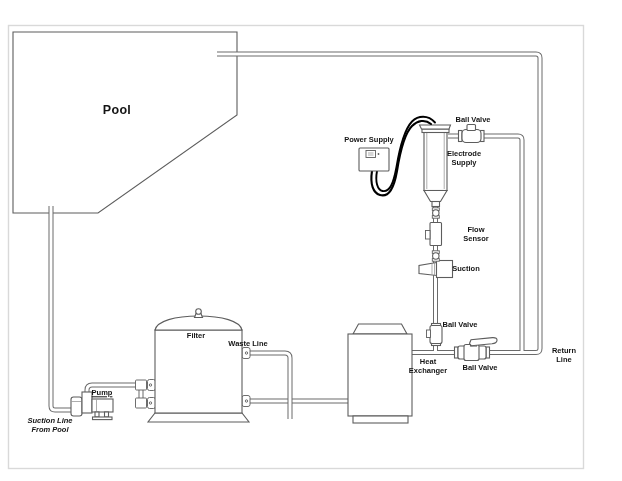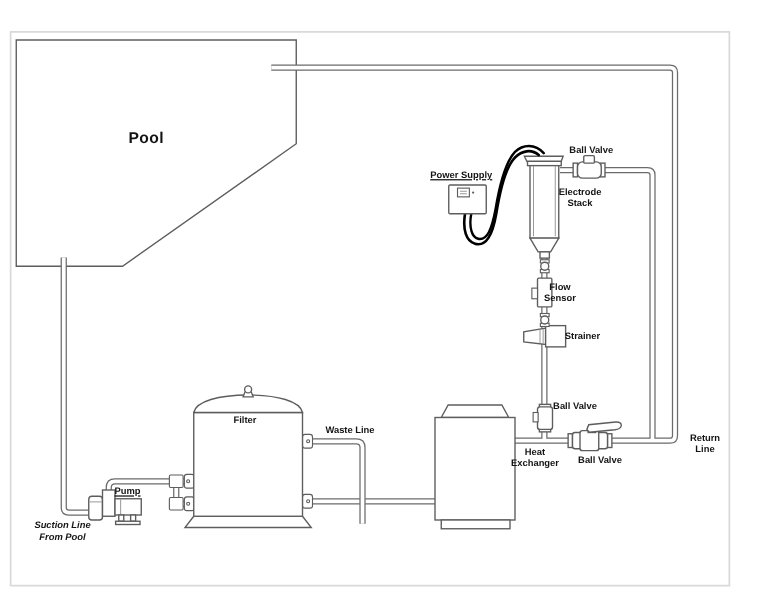--- a/index.html
+++ b/index.html
@@ -163,31 +163,31 @@
   <g>
     <rect class="eq" x="359" y="148" width="30" height="23" rx="1"></rect>
     <rect class="eqt" x="366" y="150.5" width="9.5" height="7"></rect>
     <line class="ln" x1="368" y1="153" x2="373.5" y2="153"></line>
     <line class="ln" x1="368" y1="155" x2="373.5" y2="155"></line>
     <circle cx="378.5" cy="154" r="0.9" fill="#5d5d5d" stroke="none"></circle>
   </g>
 </svg>
 
 <div class="lbl big" style="left:117px;top:111px;">Pool</div>
-<div class="lbl" style="left:369px;top:140px;text-decoration:underline;">Power Supply</div>
+<div class="lbl" style="left:369px;top:140px;">Power Supply</div>
 <div class="lbl" style="left:473px;top:120px;">Ball Valve</div>
 <div class="lbl" style="left:464px;top:158px;">Electrode
-Stack</div>
-<div class="lbl" style="left:448px;top:234px;">Flow
+Supply</div>
+<div class="lbl" style="left:476px;top:234px;">Flow
 Sensor</div>
-<div class="lbl" style="left:466px;top:269px;">Strainer</div>
+<div class="lbl" style="left:466px;top:269px;">Suction</div>
 <div class="lbl" style="left:460px;top:325px;">Ball Valve</div>
 <div class="lbl" style="left:380px;top:366px;margin-left:48px;">Heat
 Exchanger</div>
 <div class="lbl" style="left:480px;top:368px;">Ball Valve</div>
 <div class="lbl" style="left:564px;top:355px;">Return
 Line</div>
-<div class="lbl" style="left:280px;top:344px;">Waste Line</div>
+<div class="lbl" style="left:248px;top:344px;">Waste Line</div>
 <div class="lbl" style="left:196px;top:336px;">Filter</div>
 <div class="lbl" style="left:102px;top:393px;text-decoration:underline;">Pump</div>
 <div class="lbl" style="left:50px;top:425px;font-style:italic;">Suction Line
 From Pool</div>
 </div>
 
 </body></html>

